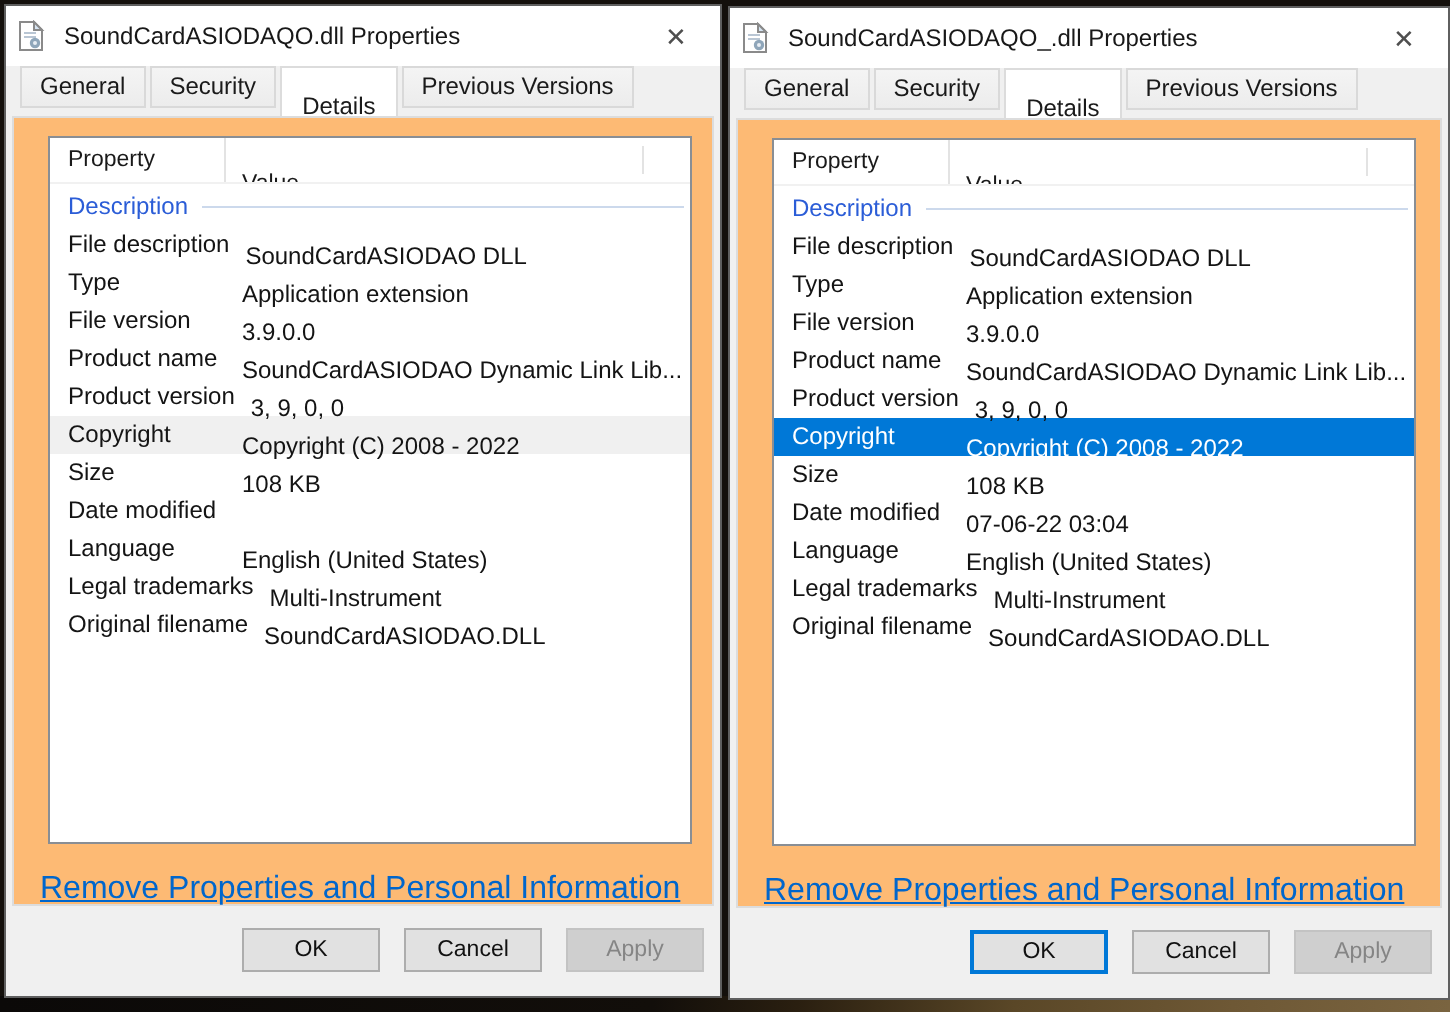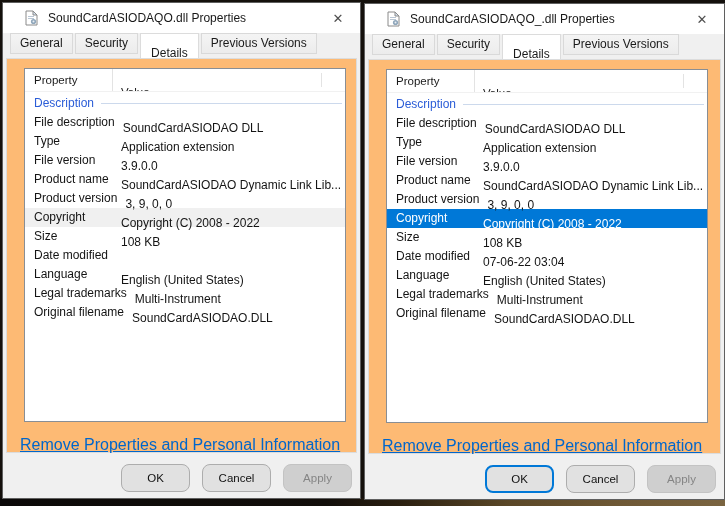--- a/index.html
+++ b/index.html
@@ -13,21 +13,21 @@
     position:absolute;left:0;bottom:0;width:725px;height:8px;
     background:linear-gradient(90deg,#0b0908 0%,#120e0a 45%,#2a1f10 55%,#5a4727 70%,#6e5835 85%,#7a6440 100%);
   }
   .dialog{
     position:absolute;display:flex;flex-direction:column;
     background:#f0f0f0;border:1px solid #5f5f5f;
   }
   .dlg-left{left:2px;top:2px;width:357px;height:495px;}
   .dlg-right{left:364px;top:3px;width:359px;height:495px;}
 
-  .titlebar{flex:0 0 30px;background:#ffffff;display:flex;align-items:center;padding-left:20px;}
+  .titlebar{flex:0 0 30px;background:#ffffff;display:flex;align-items:center;padding-left:4px;}
   .doc-icon{width:16px;height:16px;margin-right:9px;flex:0 0 16px;}
   .title{font-size:12px;color:#181818;white-space:nowrap;}
   .close{margin-left:auto;width:44px;height:30px;display:flex;align-items:center;justify-content:center;cursor:default;}
   .close-glyph{color:#4f4f4f;font-size:13px;line-height:1;}
 
   .tabstrip{flex:0 0 26px;display:flex;align-items:flex-start;padding-left:7px;position:relative;z-index:3;}
   .tab{
     box-sizing:border-box;height:21px;line-height:19px;padding:0 9px;
     font-size:12px;color:#1a1a1a;background:linear-gradient(#f4f4f4,#ececec);
     border:1px solid #d9d9d9;margin-right:2px;white-space:nowrap;cursor:default;
@@ -55,23 +55,23 @@
   .sec-line{flex:1;height:1px;background:#ccd9ec;margin:0 3px 0 7px;}
 
   .lv-row{display:flex;height:19px;line-height:19px;font-size:12px;color:#141414;align-items:center;}
   .lv-row.sel.nofocus{background:#f0f0f0;}
   .lv-row.sel.focus{background:#0078d7;color:#ffffff;}
 
   .remove-link{position:absolute;left:13px;top:377px;font-size:16px;color:#0066cc;text-decoration:underline;cursor:pointer;}
 
   .footer{flex:0 0 34px;display:flex;justify-content:flex-end;align-items:flex-start;gap:12px;padding:11px 8px 0 0;}
   .btn{
-    box-sizing:border-box;width:69px;height:28px;font-size:11.5px;
+    box-sizing:border-box;width:69px;height:22px;font-size:11.5px;
     font-family:inherit;color:#111;background:#e1e1e1;border:1px solid #adadad;
-    padding:0;border-radius:8px;cursor:default;text-align:center;
+    padding:0;border-radius:0;cursor:default;text-align:center;
   }
   .btn.focused{border:2px solid #0078d7;}
   .btn.disabled{background:#cfcfcf;border-color:#c3c3c3;color:#858585;}
 </style>
 </head>
 <body>
 
 <div class="desktop-floor"></div>
 
 <div class="dialog dlg-left">

